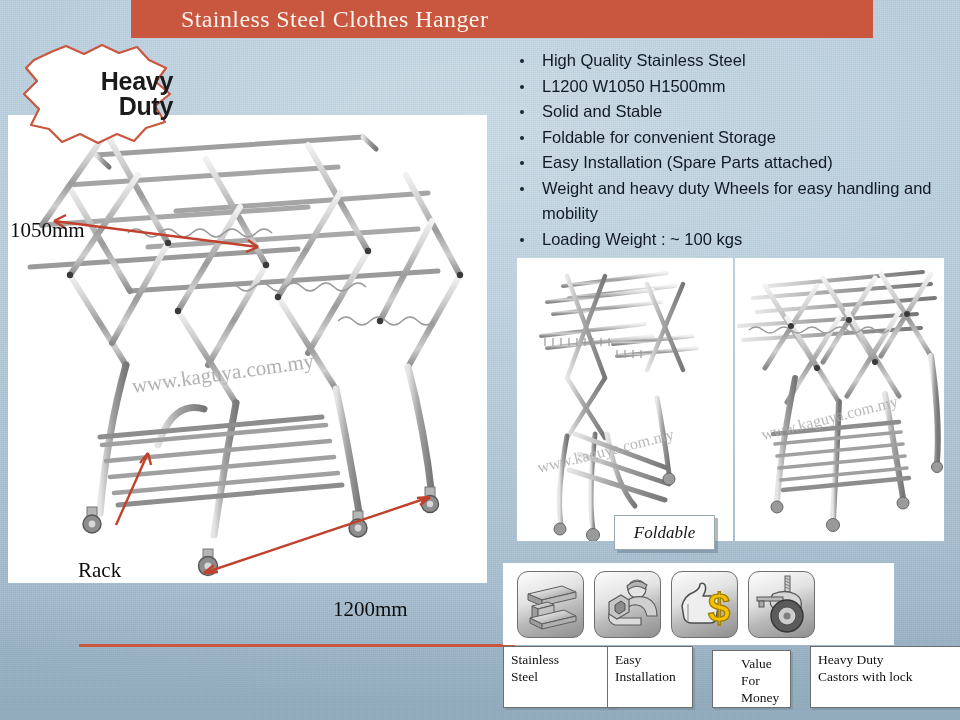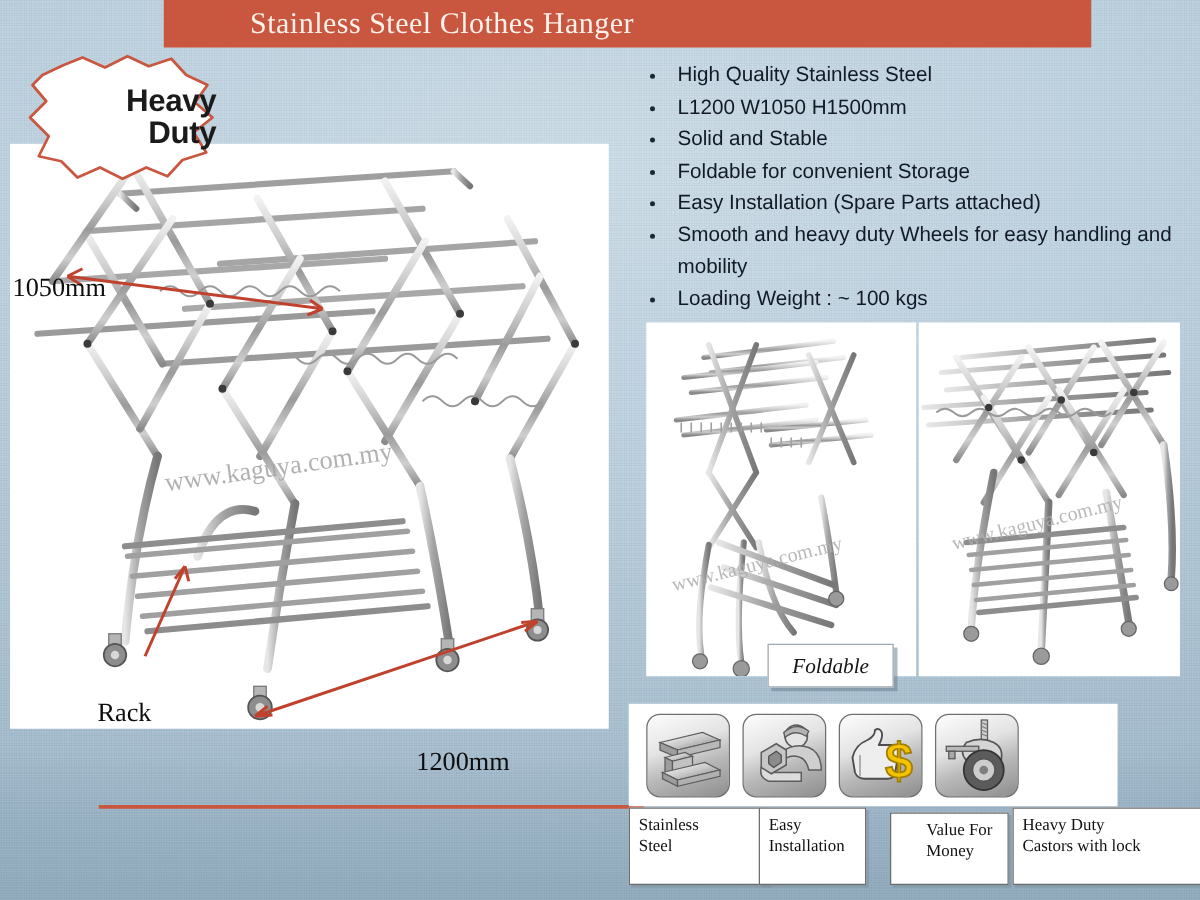--- a/index.html
+++ b/index.html
@@ -30,21 +30,21 @@
   
   .title-bar{
     position:absolute;left:131px;top:0;width:742px;height:38px;
     background:#c9563f;
     display:flex;align-items:center;justify-content:flex-start;
     z-index:6;
   }
   .title-text{
     font-family:"Liberation Serif", serif;
     font-size:24px;color:#fdf2ec;letter-spacing:.4px;
-    padding-left:69px;white-space:nowrap;
+    padding-left:50px;white-space:nowrap;
   }
 
   
   .burst{
     position:absolute;left:18px;top:42px;width:155px;height:104px;z-index:8;
   }
   .burst svg{display:block;width:100%;height:100%;}
   .burst-label{
     position:absolute;inset:0;display:flex;flex-direction:column;
     align-items:flex-end;justify-content:center;
@@ -129,21 +129,21 @@
   .feat-labels{position:absolute;left:0;top:0;width:960px;height:720px;z-index:7;pointer-events:none;}
   .feat-label{
     position:absolute;background:#fff;border:1px solid #6d6d6d;
     box-shadow:2px 2px 0 rgba(120,135,150,.5);
     font-family:"Liberation Serif", serif;font-size:13.5px;color:#111;
     padding:4px 7px 5px 7px;line-height:17px;box-sizing:border-box;
     pointer-events:auto;
   }
   #fl0{left:503px;top:646px;width:112px;height:62px;}
   #fl1{left:607px;top:646px;width:86px;height:62px;}
-  #fl2{left:712px;top:650px;width:95px;height:58px;padding-left:28px;}
+  #fl2{left:712px;top:650px;width:79px;height:58px;padding-left:28px;}
   #fl3{left:810px;top:646px;width:164px;height:62px;}
 </style>
 </head>
 <body>
 
 <div id="slide">
 
   <div class="title-bar">
     <div class="title-text">Stainless Steel Clothes Hanger</div>
   </div>
@@ -296,21 +296,21 @@
   <div class="dim-label" id="lbl-1200">1200mm</div>
   <div class="dim-label" id="lbl-rack">Rack</div>
 
   <div class="bullets">
     <ul>
       <li>High Quality Stainless Steel</li>
       <li>L1200 W1050 H1500mm</li>
       <li>Solid and Stable</li>
       <li>Foldable for convenient Storage</li>
       <li>Easy Installation (Spare Parts attached)</li>
-      <li>Smooth and heavy duty Wheels for easy handling and mobility</li>
+      <li>Weight and heavy duty Wheels for easy handling and mobility</li>
       <li>Loading Weight : ~ 100 kgs</li>
     </ul>
   </div>
 
   <div class="photo-side" id="photo-fold">
     <svg width="216" height="283" viewBox="0 0 216 283">
       <g stroke="url(#steel)" stroke-width="4" fill="none" stroke-linecap="round">
 
         <path d="M46,28 L150,15"></path>
         <path d="M52,40 L158,28"></path>

